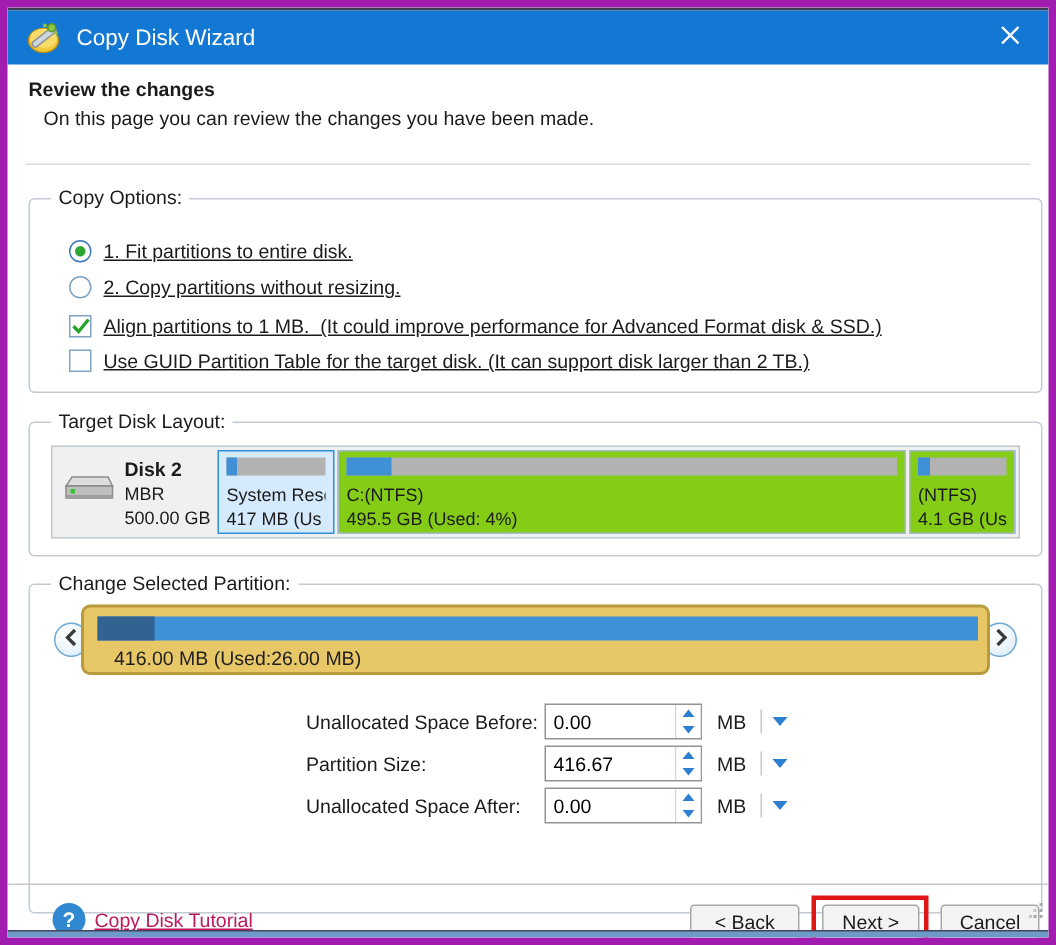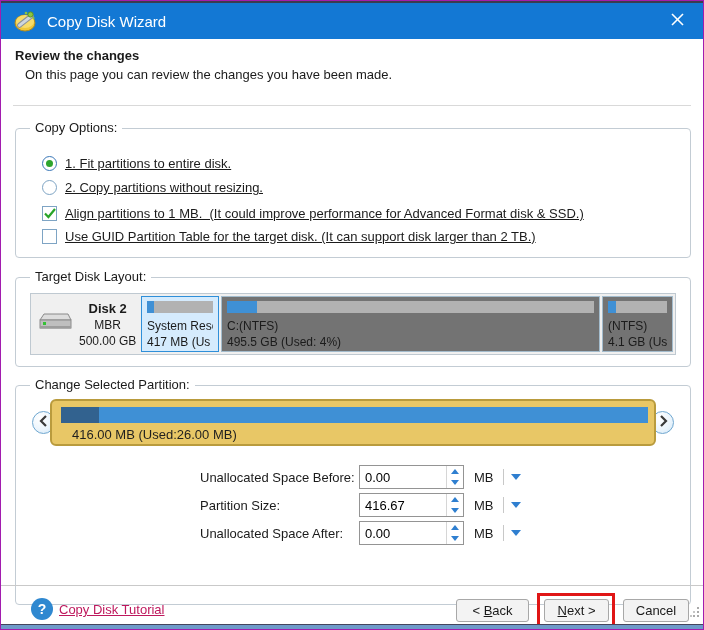--- a/index.html
+++ b/index.html
@@ -1,20 +1,20 @@
 <!DOCTYPE html>
 <html><head>
 <meta charset="utf-8">
 <style>
   * { margin:0; padding:0; box-sizing:border-box; }
   html,body { background:#e8e8e8; }
   body { font-family:"Liberation Sans", sans-serif; color:#1b1b1b; }
   .window {
     position:relative; width:704px; height:630px; background:#ffffff;
-    border:1px solid #a21caf; overflow:hidden;
+    border:5px solid #a21caf; overflow:hidden;
   }
   .top-edge { position:absolute; top:0; left:0; right:0; height:2px; background:#3c3c50; }
   
   .titlebar {
     position:absolute; top:2px; left:0; right:0; height:36px;
     background:#1378d4; display:flex; align-items:center; padding-left:12px;
   }
   .app-icon { width:24px; height:24px; margin-right:10px; flex:0 0 auto; }
   .win-title { color:#ffffff; font-size:15px; }
   .close-btn {
@@ -48,26 +48,26 @@
   .radio.checked .dot { display:block; }
   .checkbox {
     width:15px; height:15px; background:#fff; border:1px solid #7ea4c4;
     display:flex; align-items:center; justify-content:center; flex:0 0 auto;
   }
   
   .diskmap {
     position:absolute; left:14px; top:15px; width:646px; height:62px;
     background:#f0f0f0; border:1px solid #bfc9d1; display:flex; padding:2px; gap:2px;
   }
-  .diskinfo { width:106px; flex:0 0 auto; display:flex; align-items:center; padding-left:4px;text-align:center; }
+  .diskinfo { width:106px; flex:0 0 auto; display:flex; align-items:center; padding-left:4px; }
   .diskinfo-text { margin-left:6px; }
   .disk-name { font-size:13px; font-weight:bold; line-height:17px; }
   .disk-line { font-size:12px; line-height:16px; }
   .part {
-    position:relative; background:#737373; border:1px solid #a3bccd;
+    position:relative; background:#84cc16; border:1px solid #a3bccd;
     padding:4px 5px 2px 5px; overflow:hidden;
   }
   .part.selected { background:#d5ebfd; border:1px solid #2f8fd9; }
   .p1 { width:78px; flex:0 0 auto; }
   .p2 { flex:1 1 auto; }
   .p3 { width:71px; flex:0 0 auto; }
   .pbar { height:12px; background:#b2b2b2; margin-bottom:5px; }
   .pfill { height:100%; background:#3f90d5; }
   .pname,.psize { font-size:12px; line-height:16px; white-space:nowrap; overflow:hidden; }
   

